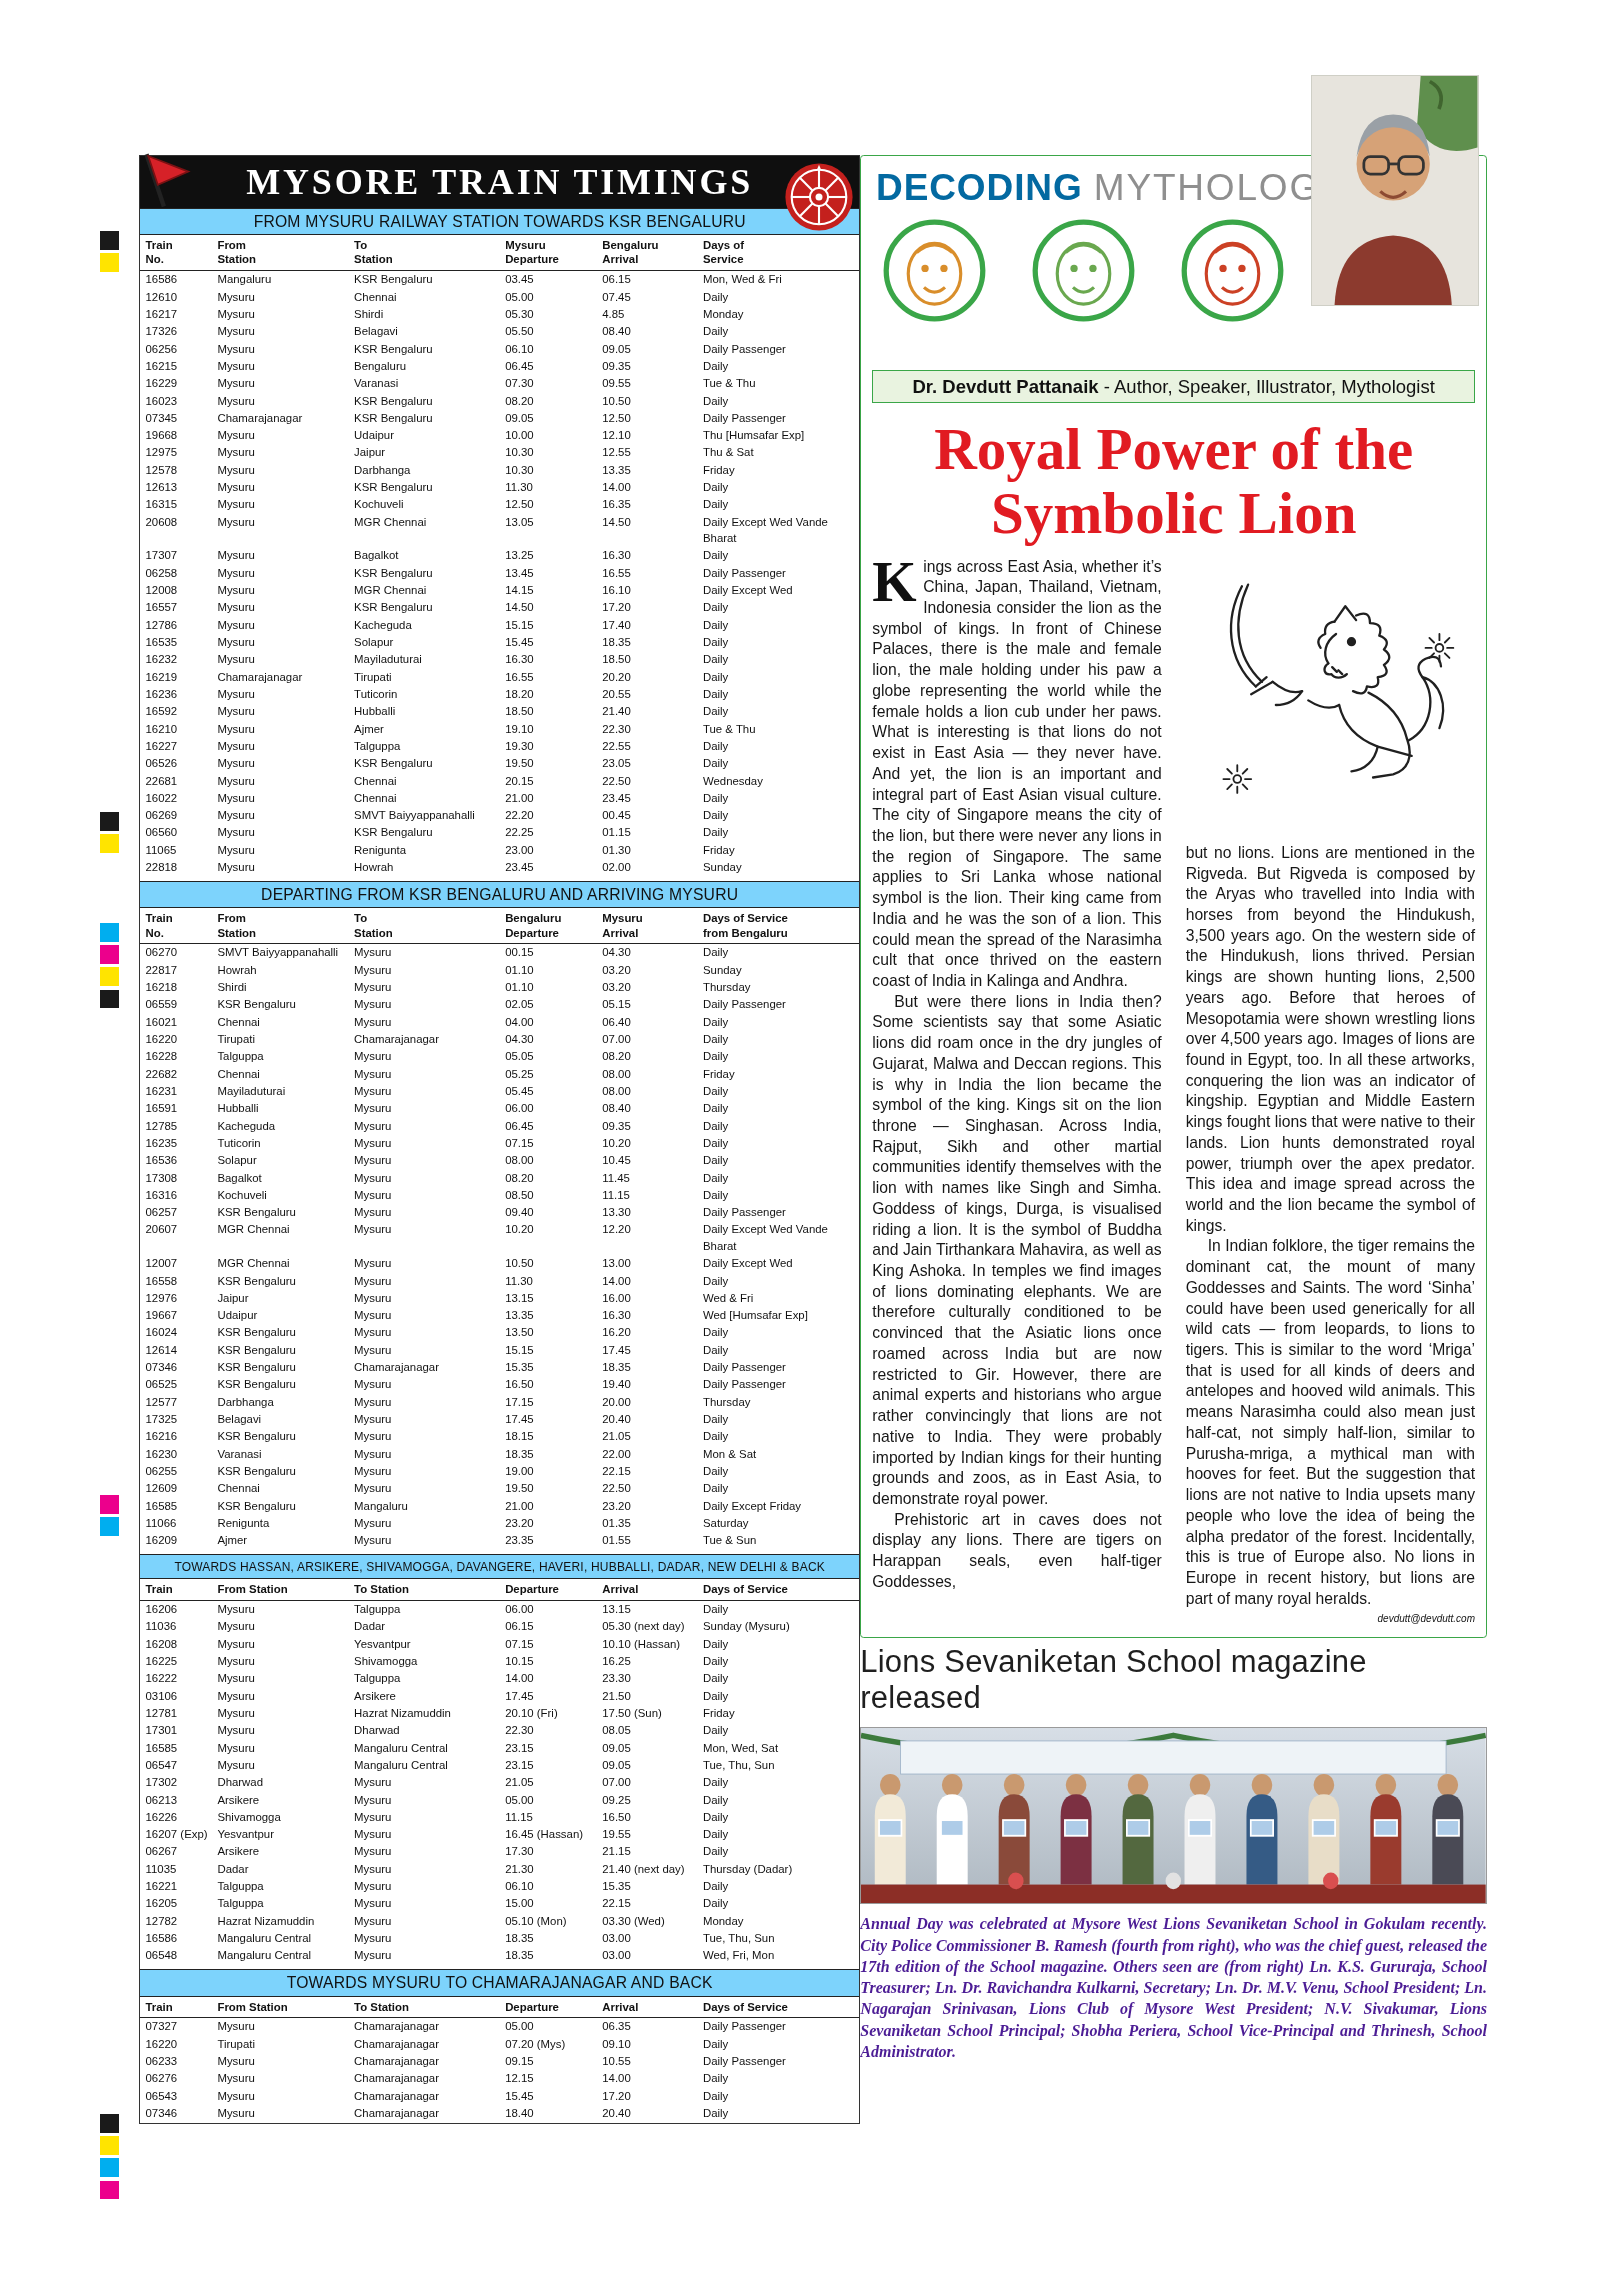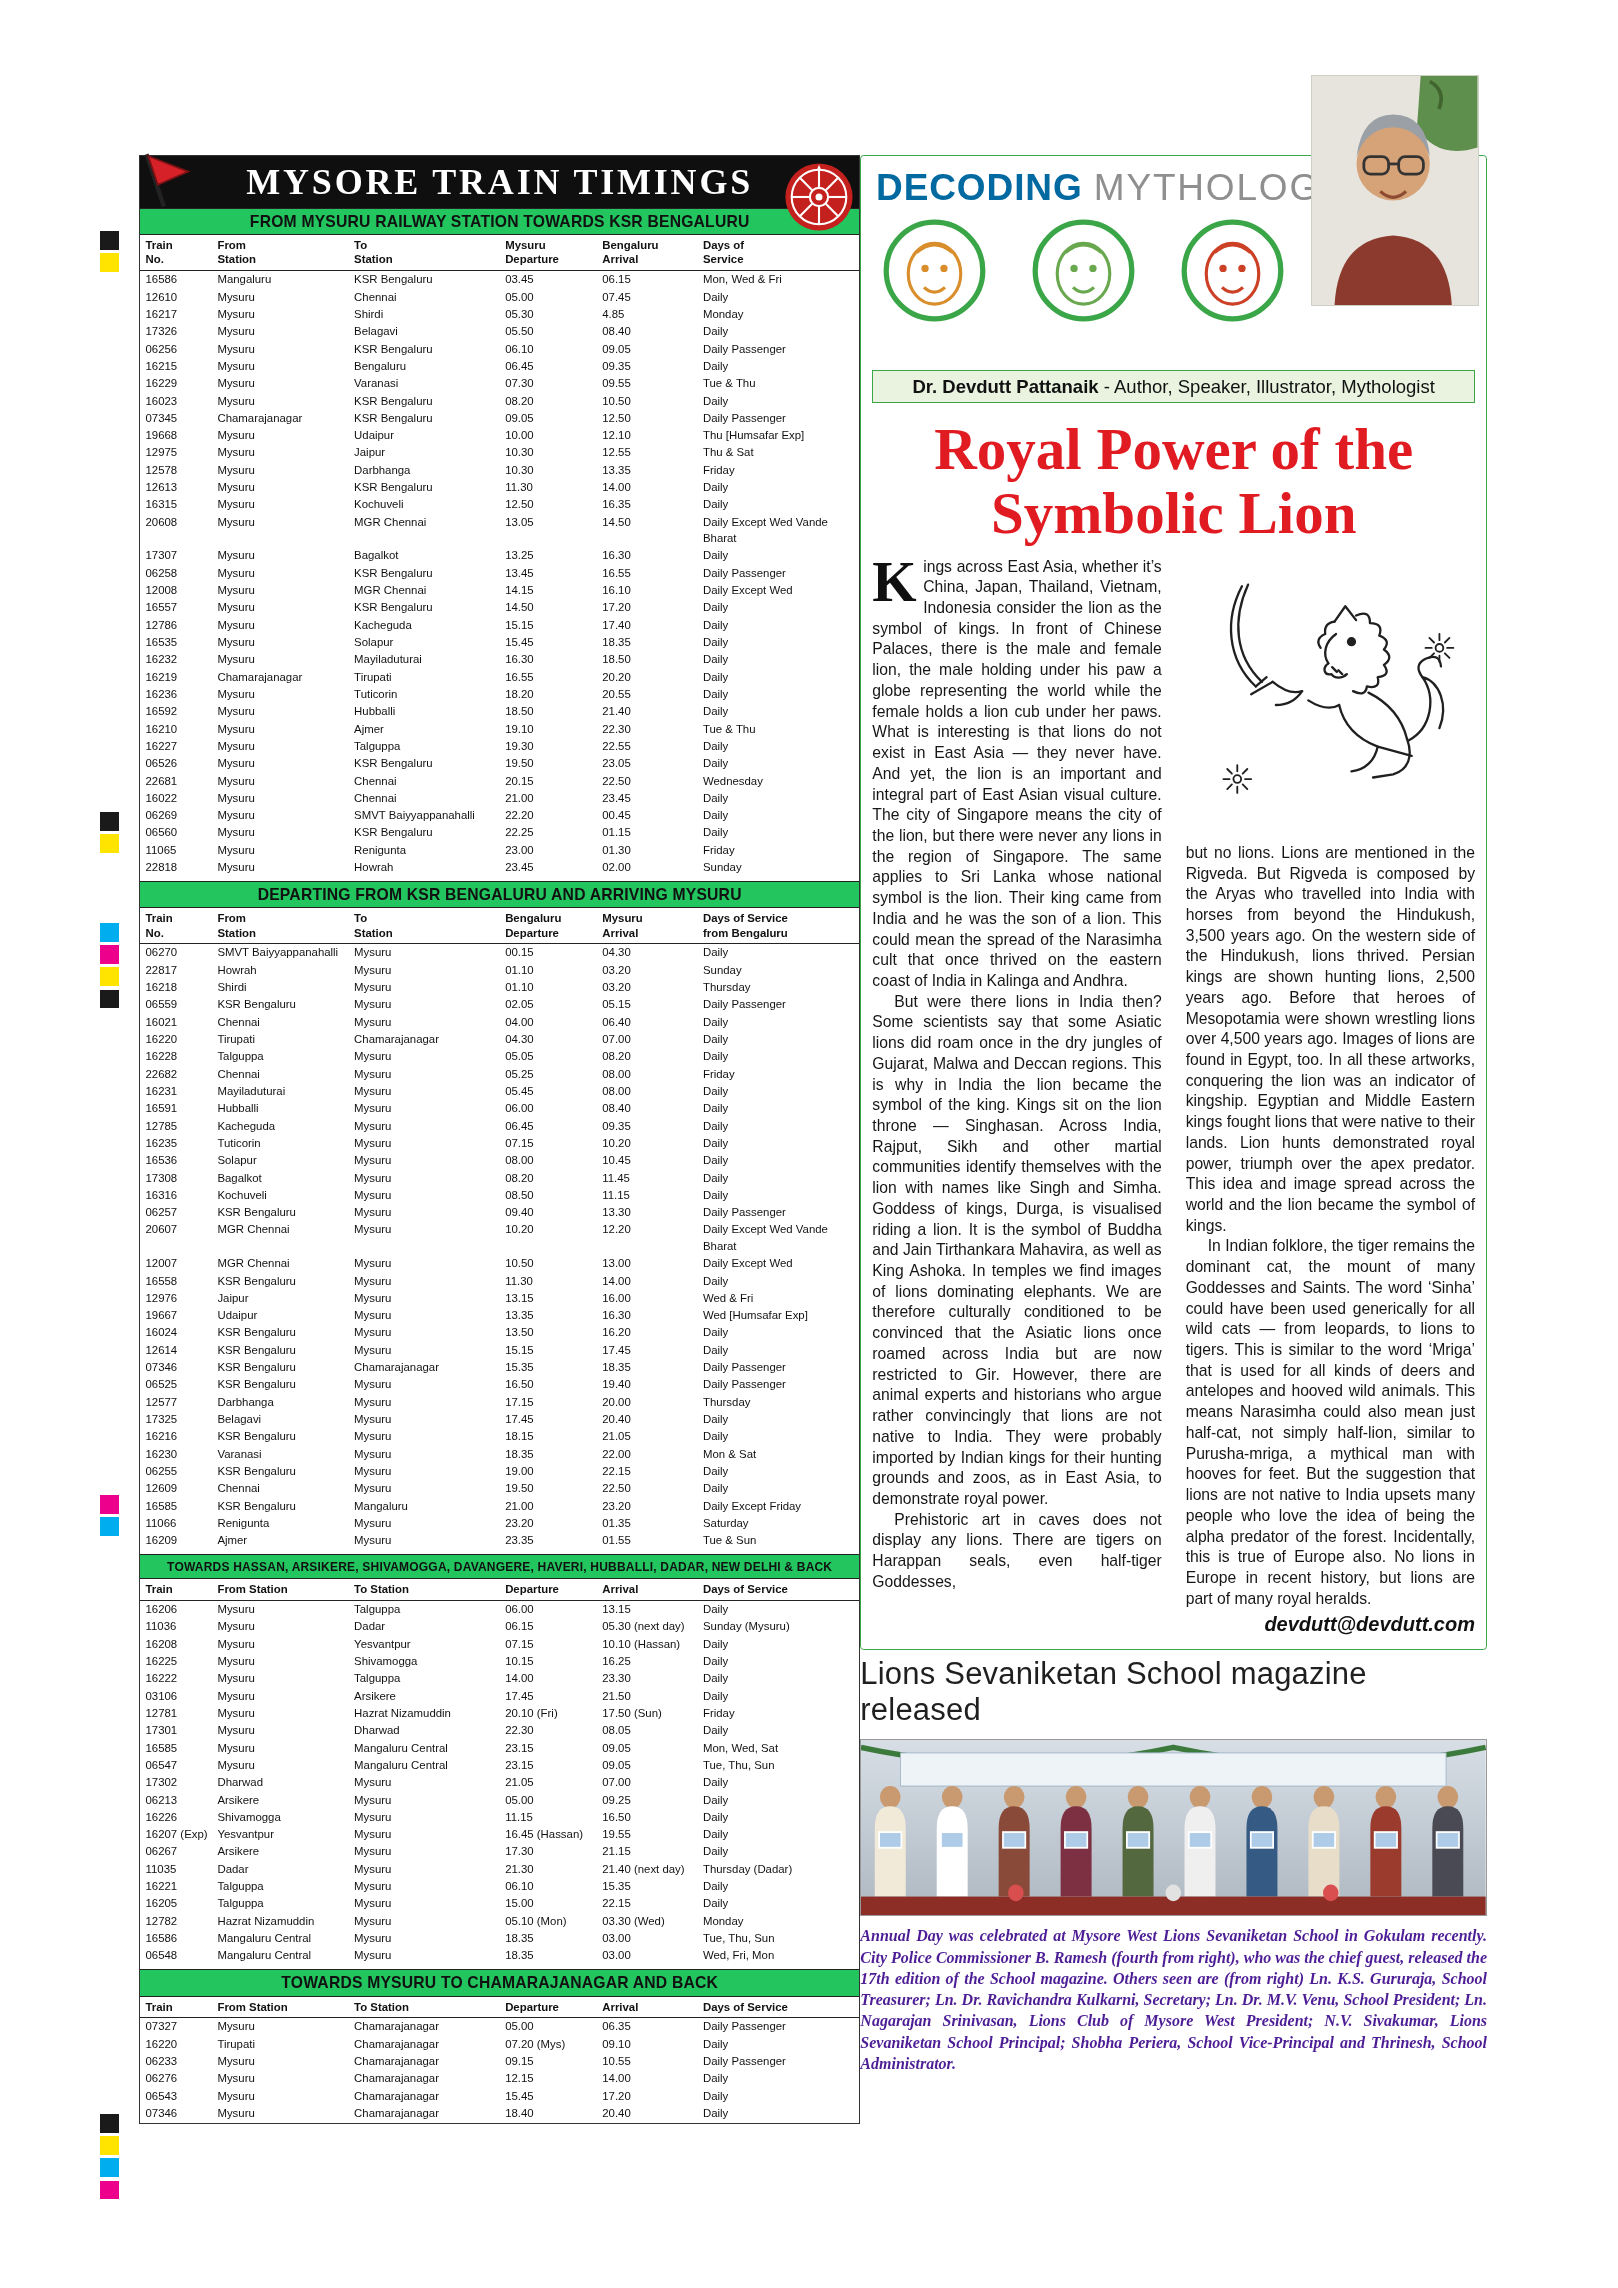--- a/index.html
+++ b/index.html
@@ -39,22 +39,22 @@
   }
   .train-banner .banner-title {
     color:#fff; font-family:"Liberation Serif", serif; font-weight:bold;
     font-size:36px; letter-spacing:2.8px; text-shadow:0 0 0.9px #000;
   }
   .flag-icon { position:absolute; left:-3.7px; top:-7.4px; width:61px; height:61px; z-index:3; }
   .emblem-icon { position:absolute; right:5.5px; top:5.5px; width:70px; height:70px; z-index:3; }
 
   .train-section + .train-section { margin-top:3.7px; }
   .section-heading {
-    background:#22c55e; border-top:1.1px solid #222; border-bottom:1.1px solid #222;
-    font-weight:bold; text-align:center; font-size:15.7px; padding:3.7px 1.8px; letter-spacing:0.2px;
+    background:#7dd3fc; border-top:1.1px solid #222; border-bottom:1.1px solid #222;
+    font-weight:normal; text-align:center; font-size:15.7px; padding:3.7px 1.8px; letter-spacing:0.2px;
   }
   .section-heading.compact { font-size:12px; padding:4.6px 1.8px; }
 
   table.train-table { width:100%; border-collapse:collapse; table-layout:fixed; }
   table.train-table th {
     text-align:left; font-size:11.4px; font-weight:bold; white-space:pre-line;
     vertical-align:top; padding:2.8px 2.8px 3.7px 5.5px; line-height:1.25;
     border-bottom:0.9px solid #222;
   }
   table.train-table td {
@@ -105,21 +105,21 @@
   .body-para {
     font-size:15.7px; line-height:1.32; text-align:justify; color:#161616;
   }
   .body-para.indent { text-indent:22px; }
   .dropcap {
     float:left; font-family:"Liberation Serif", serif; font-weight:bold;
     font-size:57px; line-height:46px; padding:2.8px 6.5px 0 0; color:#101010;
   }
   .lion-figure { width:100%; height:277px; margin:1.8px 0 7.4px; display:flex; justify-content:center; }
   .lion-figure svg { width:96%; height:100%; }
-  .email { text-align:right; font-weight:bold; font-style:italic; font-size:20px; margin-top:3.7px; }
+  .email { text-align:right; font-weight:normal; font-style:italic; font-size:10px; margin-top:3.7px; }
 
   
   .school-news { margin-top:6px; }
   .school-headline { font-size:31px; font-weight:normal; color:#1f1f1f; letter-spacing:0.2px; margin-bottom:11px; }
   .school-photo { width:100%; height:177px; border:0.9px solid #9a9a9a; display:block; }
   .school-caption {
     margin-top:9.2px; font-family:"Liberation Serif", serif; font-style:italic; font-weight:bold;
     font-size:16px; line-height:1.33; text-align:justify; color:#4c1d95;
   }
 </style>

